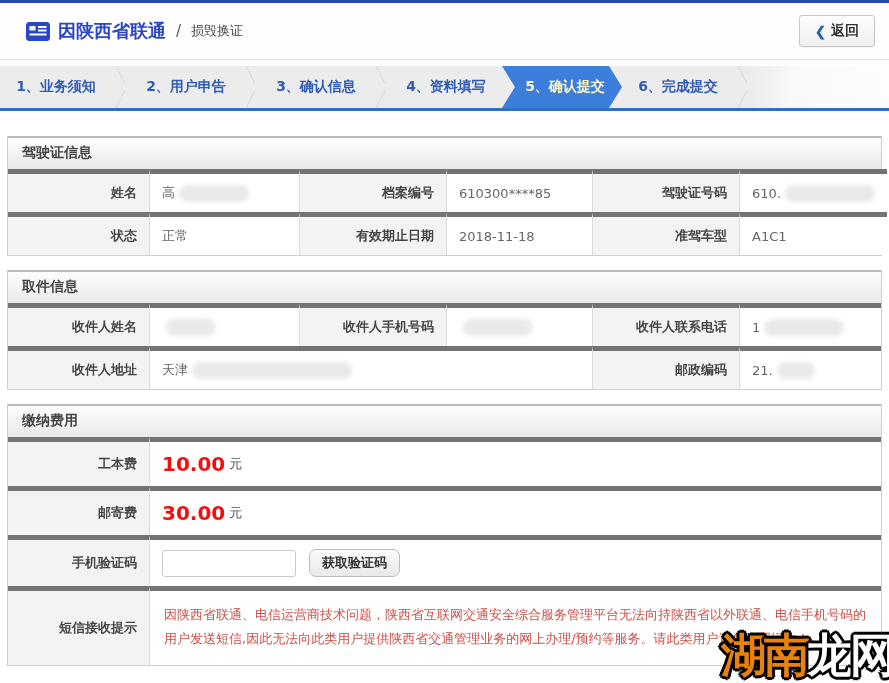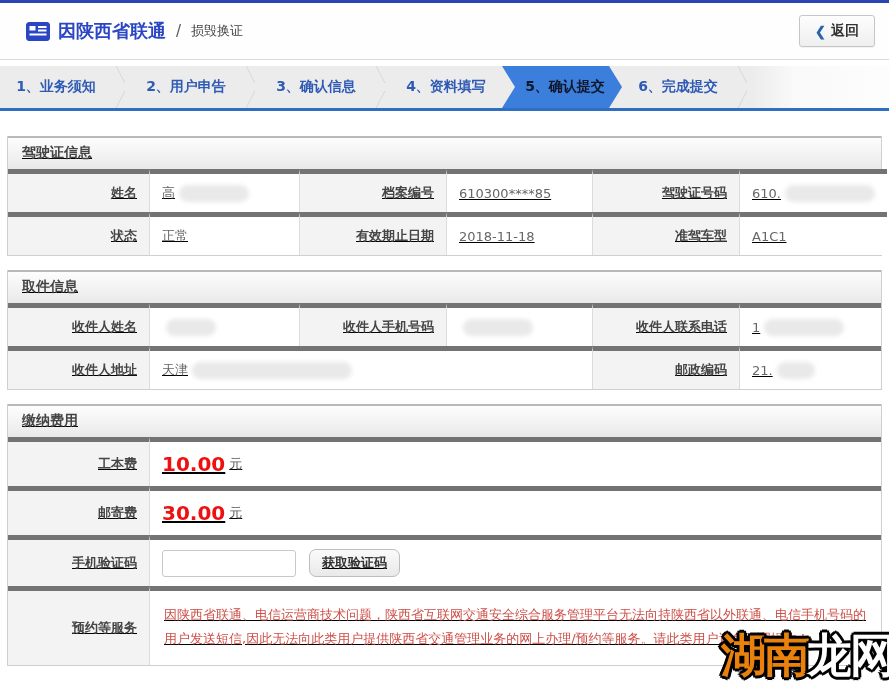--- a/index.html
+++ b/index.html
@@ -21,26 +21,26 @@
   .back-btn { display:inline-flex; align-items:center; gap:5px; background:linear-gradient(#fdfdfd,#efefef); border:1px solid #c6c6c6; border-radius:3px; padding:6px 15px; font-size:14px; font-weight:bold; color:#333; cursor:pointer; box-shadow:0 1px 1px rgba(0,0,0,.05); }
   .back-chevron { color:#2b63a8; font-size:13px; font-weight:bold; }
 
   
   .stepbar { display:flex; align-items:stretch; height:42px; margin-top:6px; background:#ececec; }
   .step { width:112px; display:flex; align-items:center; justify-content:center; font-size:14px; font-weight:bold; color:#2f5bb5; }
   .sep { width:18px; position:relative; }
   .sep::before, .sep::after { content:""; position:absolute; left:8px; width:1px; height:17px; background:#d7d7d7; }
   .sep::before { top:0; transform:skewX(27deg); }
   .sep::after { bottom:0; transform:skewX(-27deg); }
-  .step.active { width:120px; background:#3c7edb; color:#0f172a; clip-path:polygon(0 0, calc(100% - 13px) 0, 100% 50%, calc(100% - 13px) 100%, 0 100%, 13px 50%); padding-left:6px; }
+  .step.active { width:120px; background:#3c7edb; color:#fef9c3; clip-path:polygon(0 0, calc(100% - 13px) 0, 100% 50%, calc(100% - 13px) 100%, 0 100%, 13px 50%); padding-left:6px; }
   .step-filler { flex:1; background:linear-gradient(90deg,#ececec, #f9f9f9 30%, #fdfdfd); }
   .stepbar-underline { height:3px; background:#2e6fc4; }
 
   
-  .section { margin:14px 7px 0 7px; border:1px solid #cfcfcf; border-top:none;text-decoration:underline; }
+  .section { margin:14px 7px 0 7px; border:1px solid #cfcfcf; border-top:none; }
   .section.first { margin-top:25px; }
   .section-title { border-top:2px solid #b9b9b9; background:linear-gradient(#fdfdfd,#e9e9e9); padding:6px 14px 7px 14px; font-weight:bold; color:#444; font-size:14px; }
   .grid6 { display:grid; grid-template-columns:141px 150px 147px 146px 147px 1fr; }
   .grid2 { display:grid; grid-template-columns:141px 1fr; }
   .cell { border-top:5px solid #737373; padding:10px 12px; font-size:13px; min-height:41px; display:flex; align-items:center; gap:4px; }
   .lbl { background:#f3f3f3; justify-content:flex-end; text-align:right; color:#454545; font-weight:bold; border-left:1px solid #dcdcdc; }
   .lbl.firstcol { border-left:none; }
   .val { background:#fff; color:#666; border-left:1px solid #dcdcdc; }
   .span3 { grid-column:2 / 5; }
 
@@ -190,21 +190,21 @@
         <span class="fee-amount">30.00</span>
           <span class="fee-unit">元</span>
       </div>
 
       <div class="cell lbl firstcol">手机验证码</div>
       <div class="cell val code-cell">
         <input class="code-input" type="text" value="" style="">
         <button class="code-btn">获取验证码</button>
       </div>
 
-      <div class="cell lbl firstcol">预约等服务</div>
+      <div class="cell lbl firstcol">短信接收提示</div>
       <div class="cell val notice-cell">因陕西省联通、电信运营商技术问题，陕西省互联网交通安全综合服务管理平台无法向持陕西省以外联通、电信手机号码的用户发送短信,因此无法向此类用户提供陕西省交通管理业务的网上办理/预约等服务。请此类用户避免无谓操作！</div>
     </div>
   </div>
 
   <div class="footer">
     <button class="btn-blue">上一步</button>
     <button class="btn-blue"></button>
   </div>
 
   <div class="watermark">

